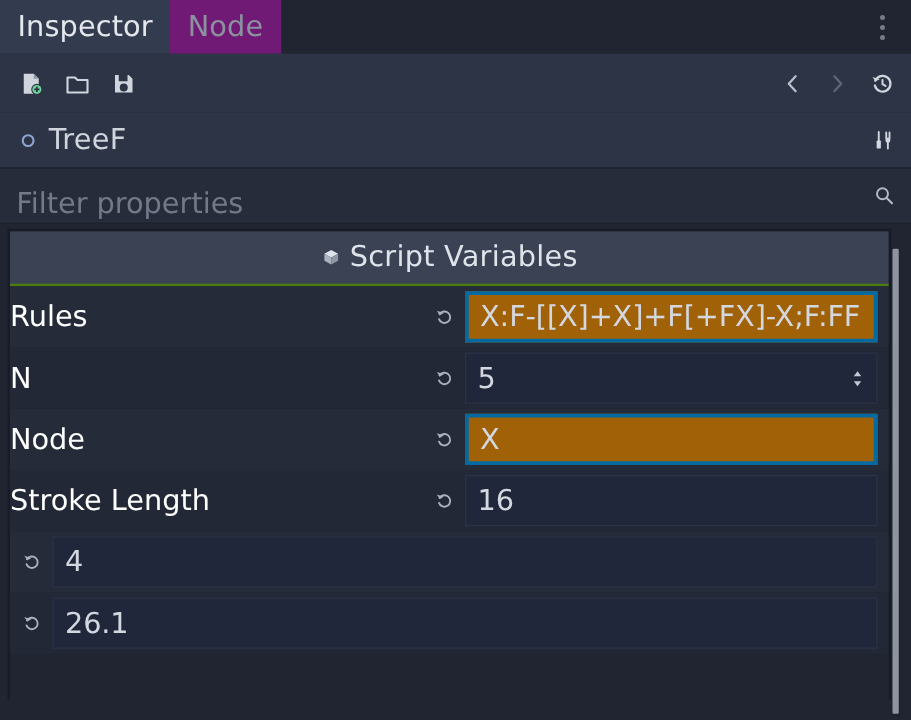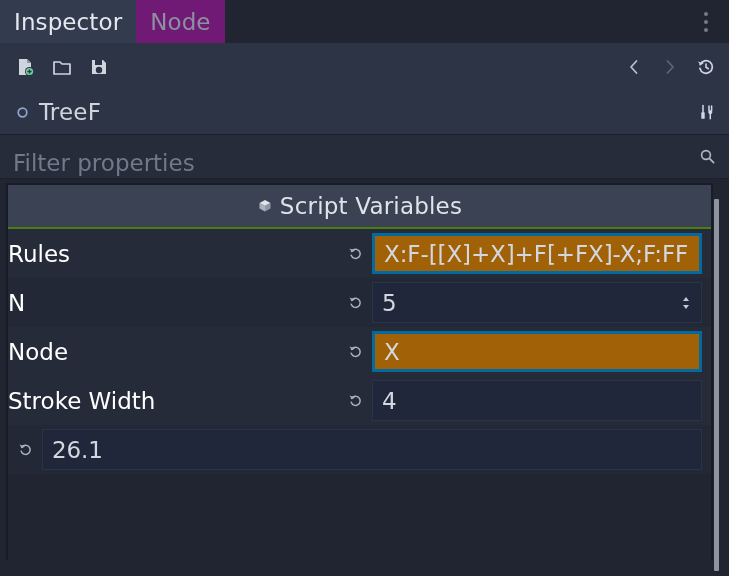--- a/index.html
+++ b/index.html
@@ -464,23 +464,34 @@
         <svg width="17" height="17" viewBox="0 0 17 17">
           <path d="M4.6 6.4 A4.6 4.6 0 1 1 4.2 10.3" fill="none" stroke="#aab1bf" stroke-width="1.5" stroke-linecap="round"></path>
           <path d="M2.4 3.6 L4.9 7.2 L8.1 5.4 Z" fill="#aab1bf"></path>
         </svg>
       </div>
       <div class="field text">
         <span class="field-value">X</span>
       </div>
     </div>
 
+    <div class="row even">
+      <div class="row-label">Stroke Length</div>
+      <div class="revert">
+        <svg width="17" height="17" viewBox="0 0 17 17">
+          <path d="M4.6 6.4 A4.6 4.6 0 1 1 4.2 10.3" fill="none" stroke="#aab1bf" stroke-width="1.5" stroke-linecap="round"></path>
+          <path d="M2.4 3.6 L4.9 7.2 L8.1 5.4 Z" fill="#aab1bf"></path>
+        </svg>
+      </div>
+      <div class="field num">
+        <span class="field-value">16</span>
+      </div>
+    </div>
 
     <div class="row odd">
-      <div class="row-label">Stroke Width</div>
       <div class="revert">
         <svg width="17" height="17" viewBox="0 0 17 17">
           <path d="M4.6 6.4 A4.6 4.6 0 1 1 4.2 10.3" fill="none" stroke="#aab1bf" stroke-width="1.5" stroke-linecap="round"></path>
           <path d="M2.4 3.6 L4.9 7.2 L8.1 5.4 Z" fill="#aab1bf"></path>
         </svg>
       </div>
       <div class="field num">
         <span class="field-value">4</span>
       </div>
     </div>

